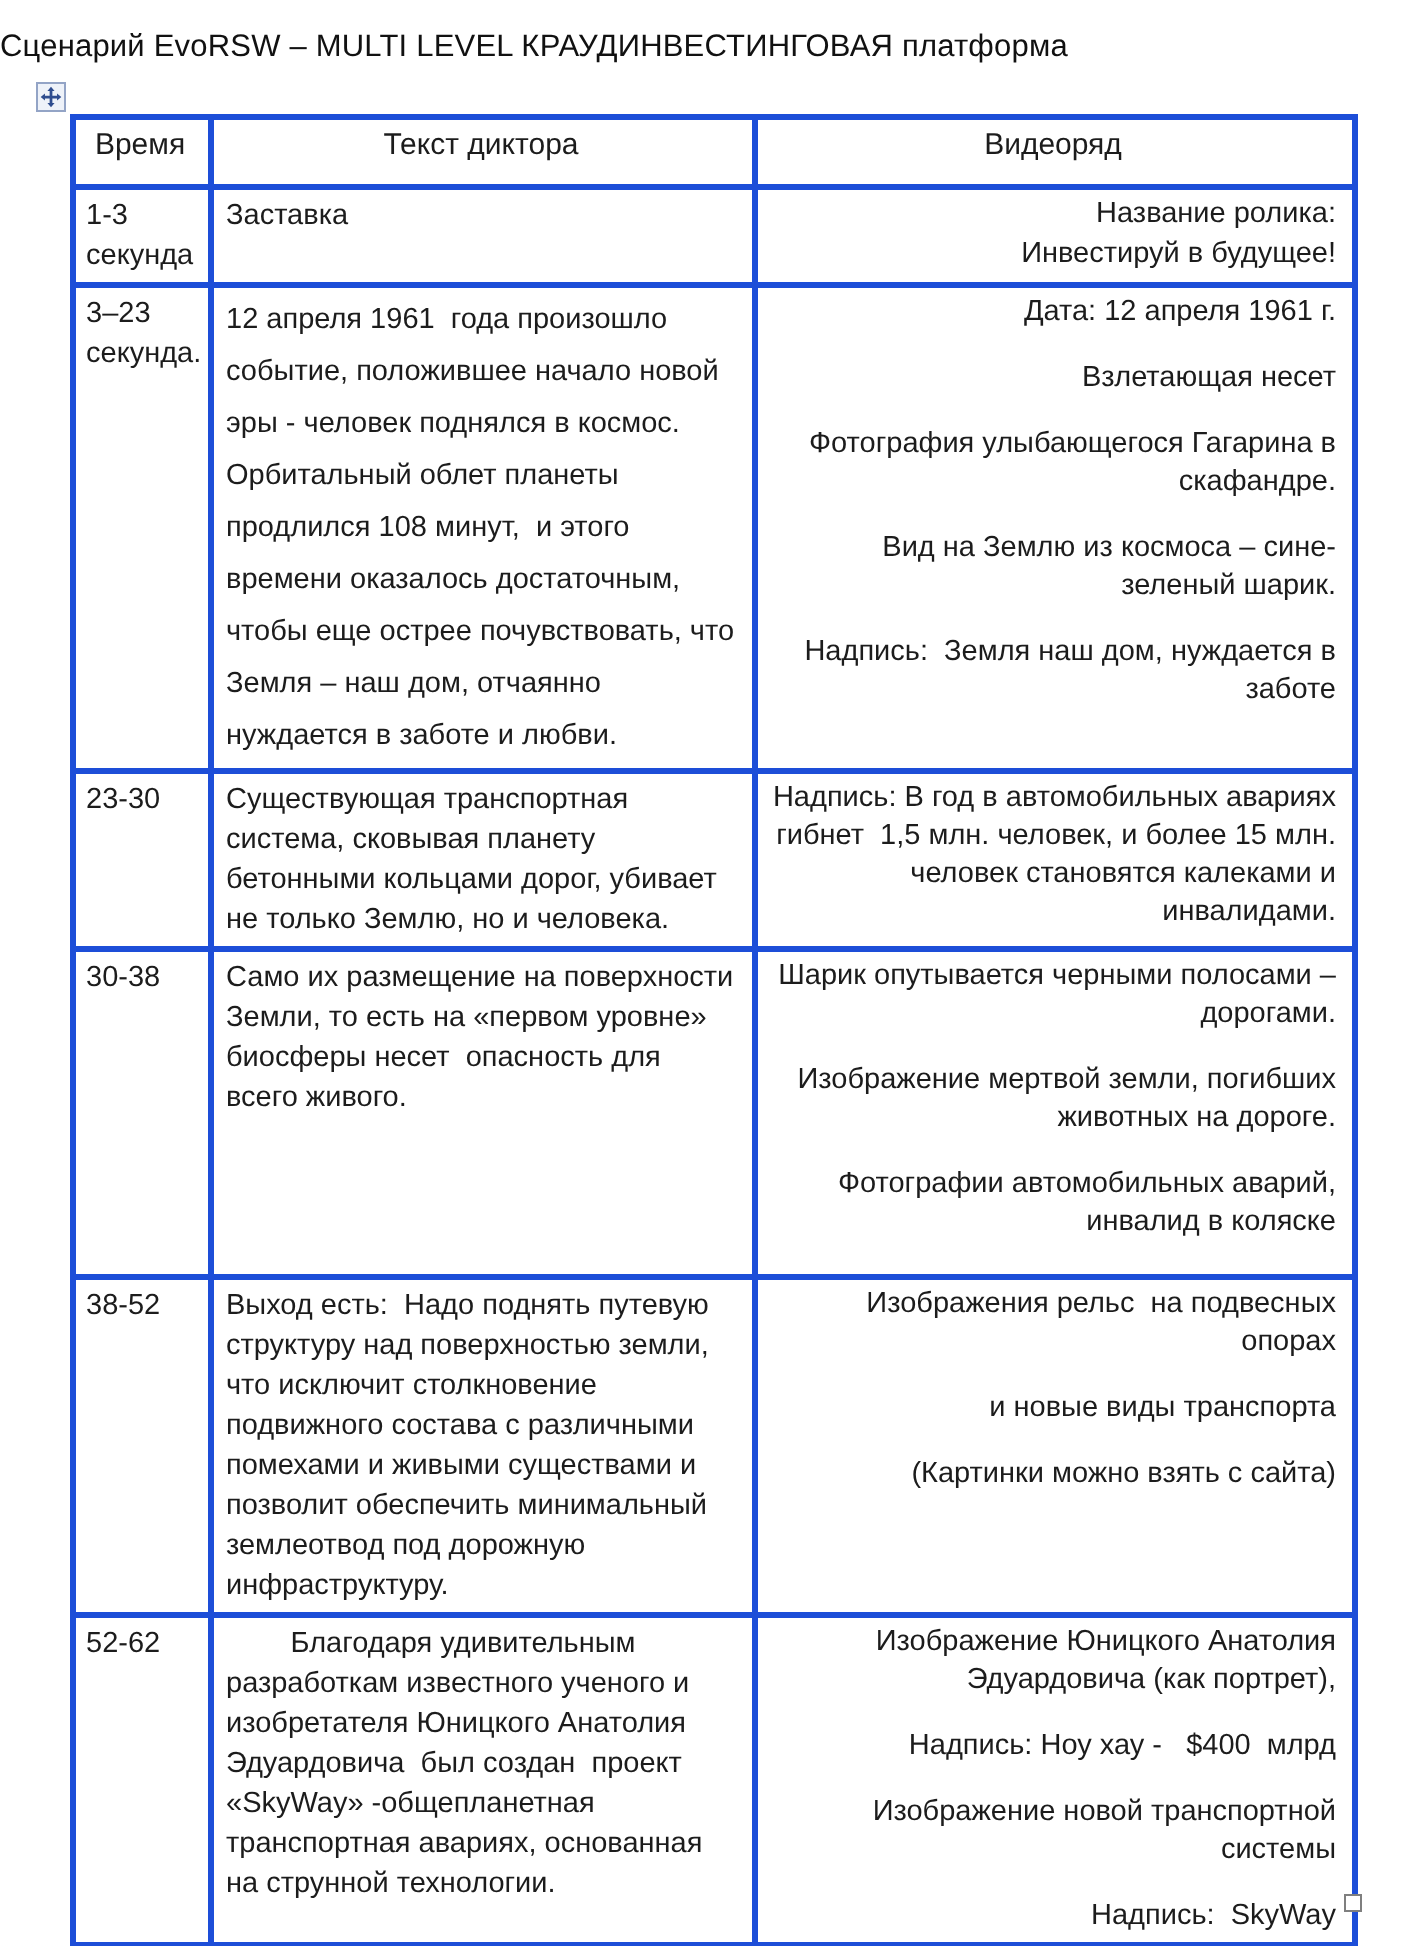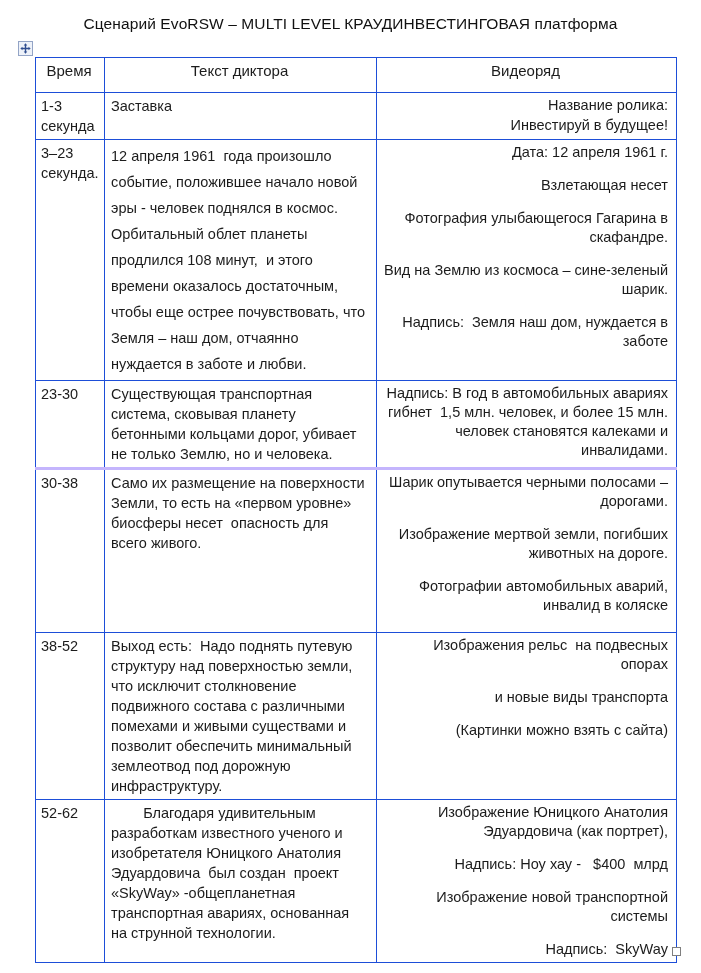--- a/index.html
+++ b/index.html
@@ -3,21 +3,21 @@
 <meta charset="utf-8">
 <style>
   html,body { margin:0; padding:0; }
   body {
     width:701px; height:973px; background:#ffffff; position:relative;
     font-family:"Liberation Sans","DejaVu Sans",sans-serif;
     color:#1c1c1c; overflow:hidden;
   }
   .doc-title {
     position:absolute; top:15px; left:0; width:100%;
-    text-align:center; font-size:15.5px; font-weight:400; color:#111;
+    font-size:15.5px; font-weight:400; color:#111;
     letter-spacing:0.1px;
   }
   .move-handle {
     position:absolute; left:18px; top:41px; width:13px; height:13px;
     background:#eef2f9; border:1px solid #93a4c6;
     display:flex; align-items:center; justify-content:center;
     cursor:move; box-sizing:content-box;
   }
   .move-handle svg { display:block; }
   .resize-handle {
@@ -26,21 +26,21 @@
   }
   table.script-table {
     position:absolute; top:57px; left:35px;
     border-collapse:collapse; table-layout:fixed; width:641px;
     font-size:14.5px;
   }
   col.c-time { width:69px; }
   col.c-narr { width:272px; }
   col.c-vis  { width:300px; }
   th, td {
-    border:1px solid #1d4ed8; vertical-align:top;
+    border:3px solid #1d4ed8; vertical-align:top;
     padding:3px 8px 3px 6px; font-weight:400;
   }
   thead tr { height:35px; }
   th { text-align:center; font-size:15px; padding-top:4px; }
   tbody tr:nth-child(1) { height:39px; }
   tbody tr:nth-child(2) { height:234px; }
   tbody tr:nth-child(3) { height:73px; }
   tbody tr:nth-child(4) { height:164px; }
   tbody tr:nth-child(5) { height:165px;margin-left:24px; }
   tbody tr:nth-child(6) { height:156px; }

